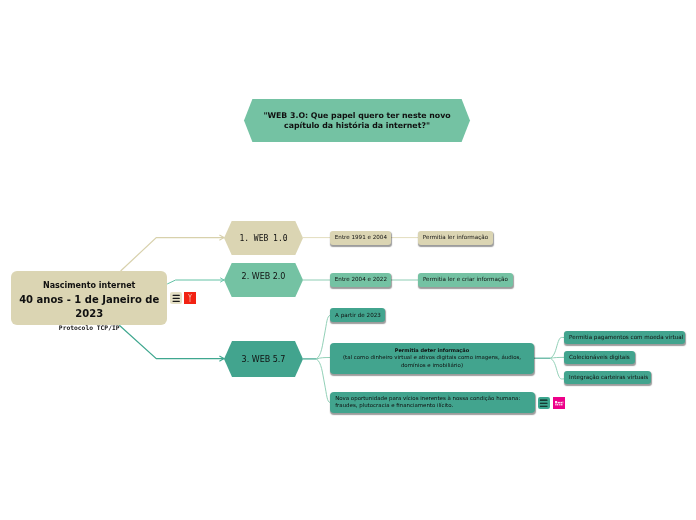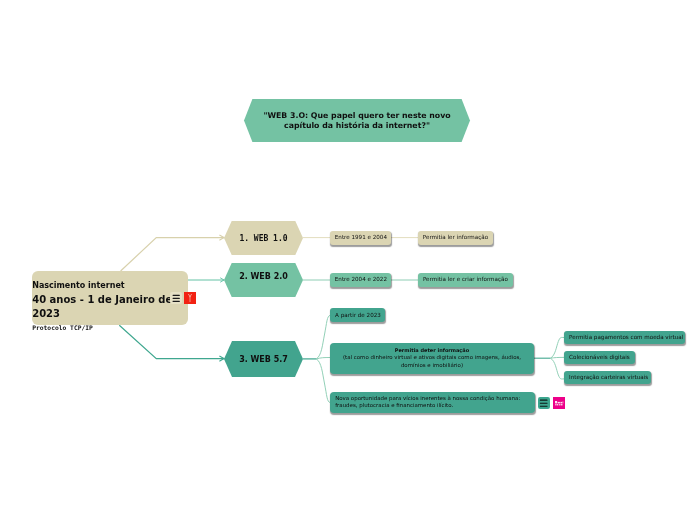--- a/index.html
+++ b/index.html
@@ -10,28 +10,28 @@
 
   
   .rbox{position:absolute;box-sizing:border-box;border-radius:3px;
         box-shadow:0.6px 1.3px 1.1px rgba(35,35,35,.45);
         display:flex;align-items:center;justify-content:center;
         text-align:center;color:#101010;line-height:1.28;}
   .hexwrap{position:absolute;}
   .hexwrap svg{position:absolute;left:0;top:0;overflow:visible;}
   .hexwrap .hlabel{position:absolute;left:0;top:50%;width:100%;
         transform:translateY(-50%);text-align:center;
-        font-family:"DejaVu Sans Mono",monospace;font-weight:bold;
+        font-family:"DejaVu Sans Mono",monospace;font-weight:normal;
         color:#101010;letter-spacing:0px;white-space:nowrap;}
 
   
   #root{left:11.2px;top:271.2px;width:156px;height:53.8px;background:#dbd5b3;
         border-radius:6px;
         position:absolute;display:block;padding-top:7.4px;box-sizing:border-box;
-        color:#101010;margin-left:21px;}
+        text-align:center;color:#101010;}
   #root .r1{font-weight:bold;font-size:8px;line-height:14px;}
   #root .r2{font-weight:bold;font-size:10px;line-height:14px;}
   #root .r3{font-family:"DejaVu Sans Mono",monospace;font-weight:bold;
             font-size:6.3px;line-height:14px;}
 
   
   #titlehex{left:244px;top:99px;width:226px;height:43px;}
   #titlehex .hlabel{font-family:"DejaVu Sans",sans-serif;font-size:7.8px;
             line-height:10.2px;font-weight:bold;}
 

